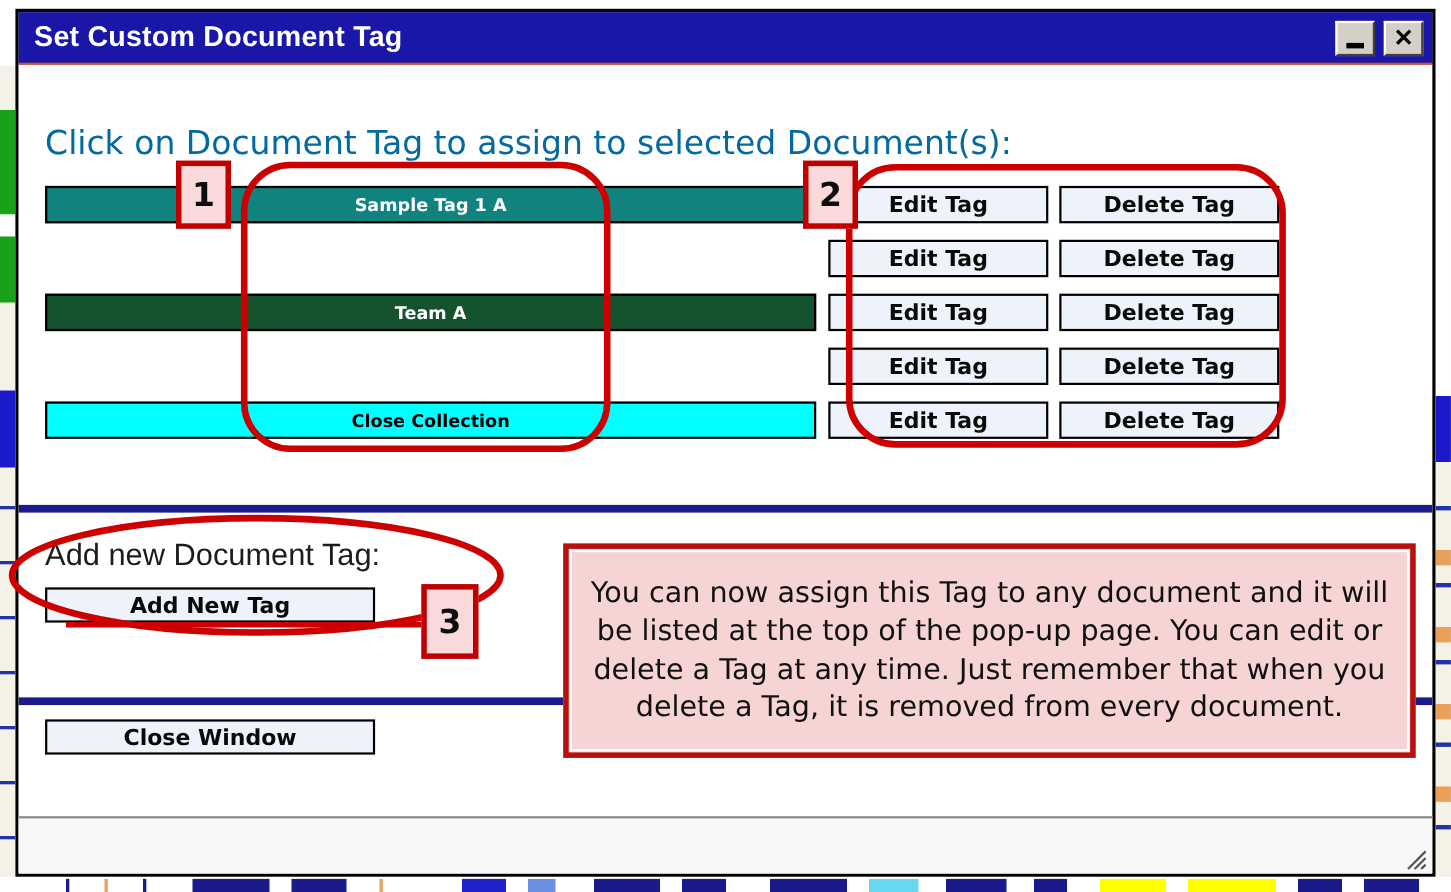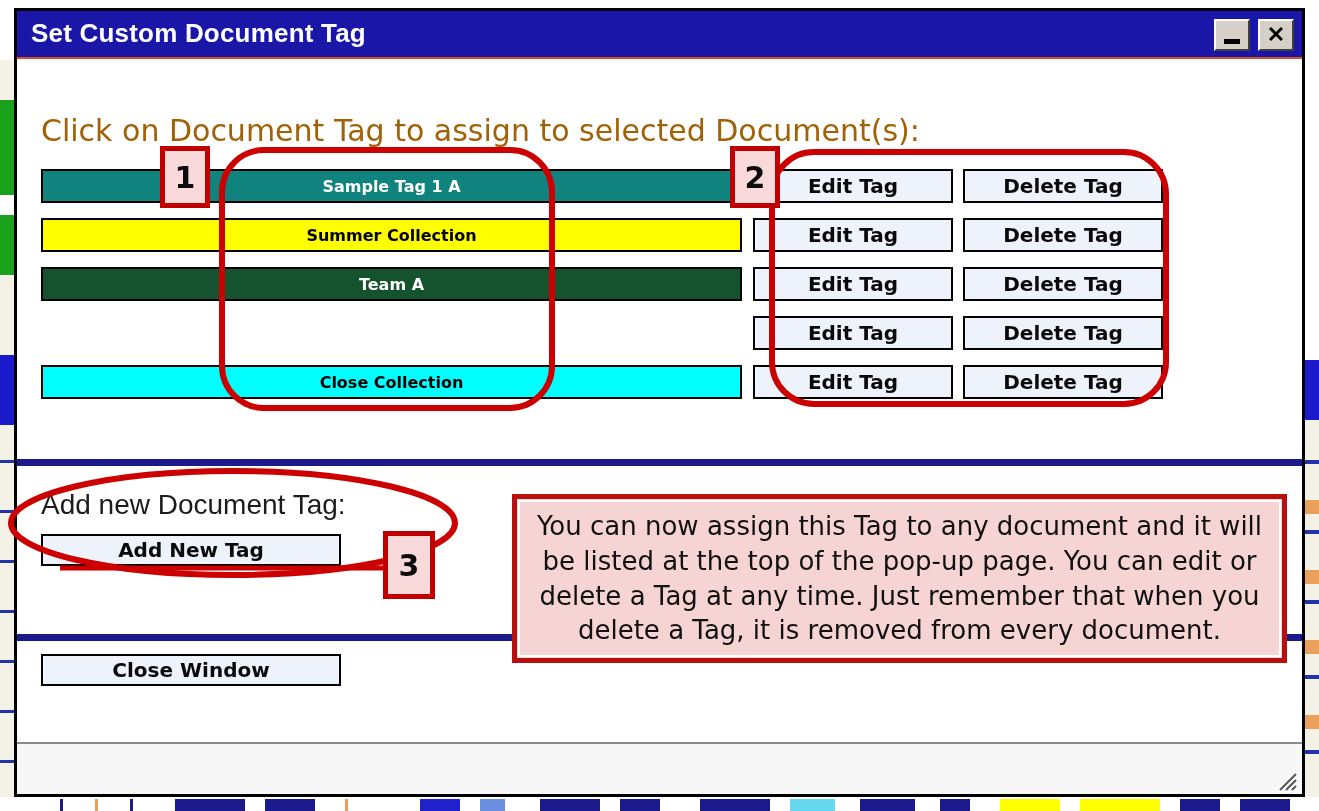--- a/index.html
+++ b/index.html
@@ -102,21 +102,21 @@
     position: absolute;
     left: 0; top: 48px;
     width: 100%;
     height: calc(100% - 48px);
     background: #ffffff;
   }
   #heading {
     position: absolute;
     left: 24px; top: 54px;
     font-size: 30px;
-    color: #a16207;
+    color: #0369a1;
     font-family: "DejaVu Sans", sans-serif;
     white-space: nowrap;
   }
 
   
   #tag-list {
     position: absolute;
     left: 24px; top: 110px;
     width: 1130px;
   }
@@ -248,21 +248,21 @@
     color: #0d0d0d;
     font-family: "DejaVu Sans", sans-serif;
   }
   #badge-1 { left: 160px; top: 146px; width: 50px; height: 62px; }
   #badge-2 { left: 730px; top: 146px; width: 50px; height: 62px; }
   #badge-3 { left: 383px; top: 531px; width: 52px; height: 68px; }
 
   #callout {
     position: absolute;
     left: 512px; top: 494px;
-    width: 775px; height: 169px;
+    width: 775px; height: 195px;
     background: #f6d4d4;
     border: 5px solid #b80f0f;
     box-sizing: border-box;
     outline: 2px solid #ffffff;
     outline-offset: -8px;
     display: flex;
     align-items: center;
     justify-content: center;
     padding: 6px 18px;
   }
@@ -342,21 +342,20 @@
 
     <div id="heading">Click on Document Tag to assign to selected Document(s):</div>
 
     <div id="tag-list">
         <div class="tag-row">
           <div class="tag-bar" style="background: rgb(17, 131, 127); color: rgb(255, 255, 255);">Sample Tag 1 A</div>
           <div class="act-btn edit-btn">Edit Tag</div>
           <div class="act-btn delete-btn">Delete Tag</div>
         </div>
         <div class="tag-row">
-          <div class="tag-bar" style="background: rgb(255, 255, 0); color: rgb(0, 0, 0);">Summer Collection</div>
           <div class="act-btn edit-btn">Edit Tag</div>
           <div class="act-btn delete-btn">Delete Tag</div>
         </div>
         <div class="tag-row">
           <div class="tag-bar" style="background: #14532d; color: rgb(255, 255, 255);">Team A</div>
           <div class="act-btn edit-btn">Edit Tag</div>
           <div class="act-btn delete-btn">Delete Tag</div>
         </div>
         <div class="tag-row">
           <div class="act-btn edit-btn">Edit Tag</div>

